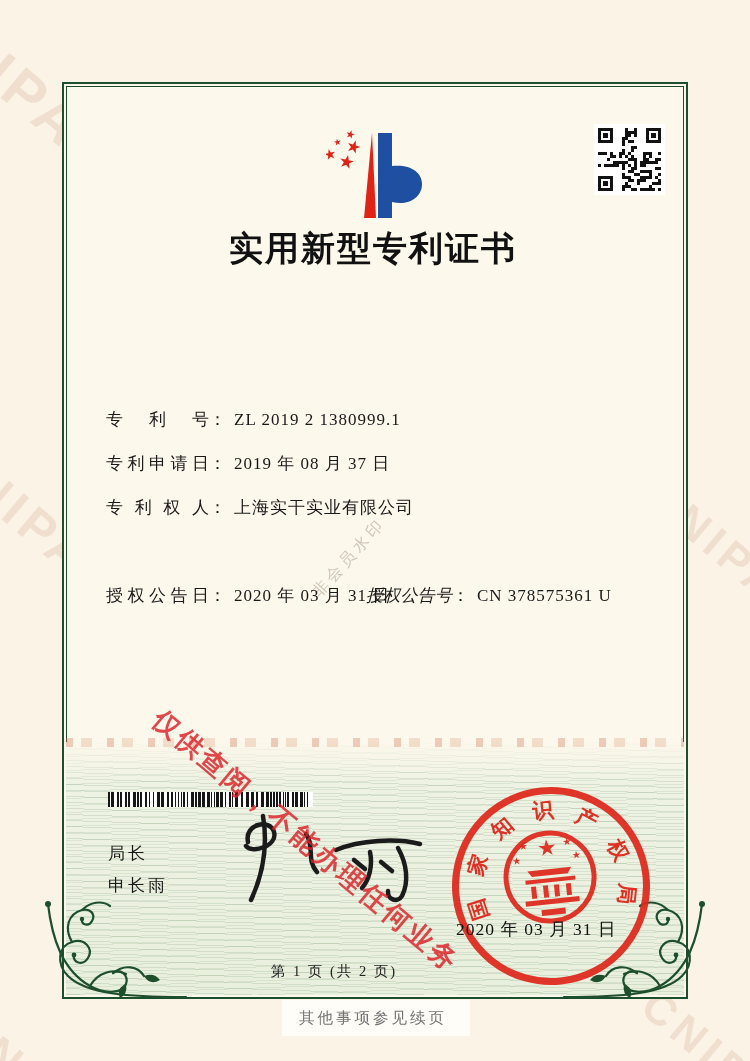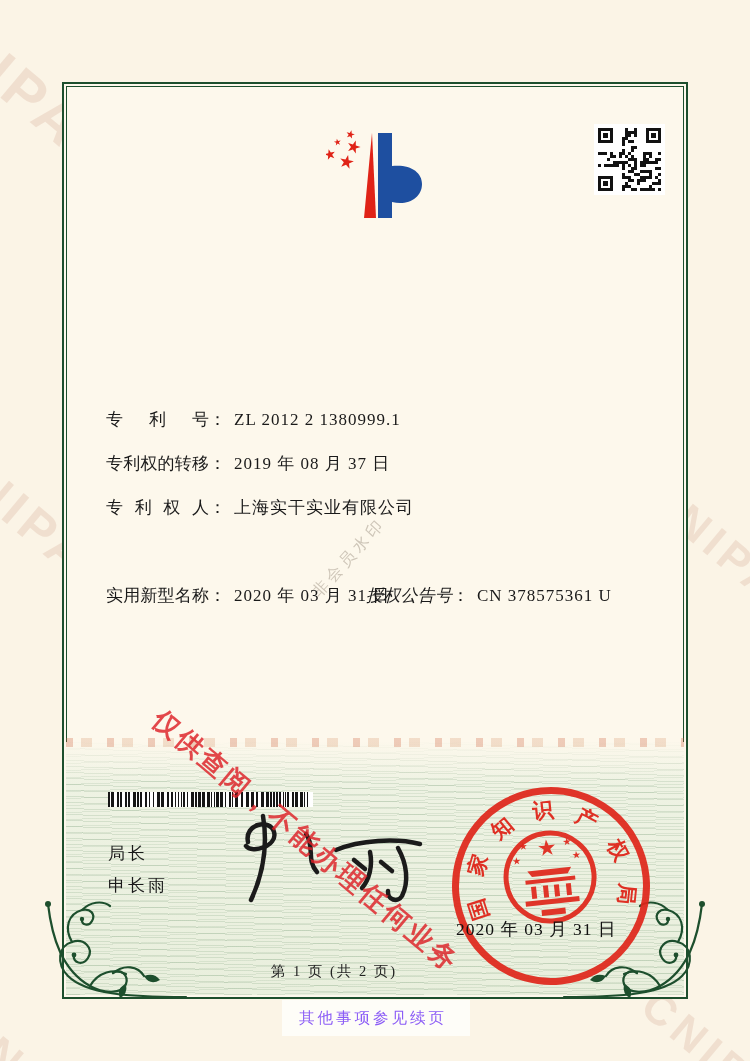--- a/index.html
+++ b/index.html
@@ -95,21 +95,21 @@
   .sc6{transform:rotate(102deg) translateY(-76px);}
   .emblem{position:absolute;left:50%;top:34px;width:104px;height:116px;margin-left:-52px;}
   .seal-date{position:absolute;left:456px;top:917px;width:200px;font-size:17.5px;letter-spacing:1px;
       color:#111;z-index:6;white-space:nowrap;}
 
   
   .page-info{position:absolute;left:62px;top:962px;width:544px;text-align:center;font-size:14.5px;
       letter-spacing:2px;color:#222;z-index:6;}
   .cont-strip{position:absolute;left:282px;top:1000px;width:188px;height:36px;background:#fefdf8;z-index:6;}
   .cont-note{position:absolute;left:62px;top:1008px;width:622px;text-align:center;font-size:15.5px;
-      letter-spacing:3px;color:#8b5cf6;z-index:7;}
+      letter-spacing:3px;color:#737373;z-index:7;}
 </style>
 </head>
 <body>
 
 <div id="page">
 
   <span class="wm wm1">CNIPA</span>
   <span class="wm wm2">CNIPA</span>
   <span class="wm wm3">CNIPA</span>
   <span class="wm wm4">CNIPA</span>
@@ -292,32 +292,33 @@
         <div class="m" style="left: 48px; top: 60px;"></div>
         <div class="m" style="left: 51px; top: 60px;"></div>
         <div class="m" style="left: 54px; top: 60px;"></div>
         <div class="m" style="left: 60px; top: 60px;"></div>
       </div>
     <div class="finder f-tl"></div>
     <div class="finder f-tr"></div>
     <div class="finder f-bl"></div>
   </div>
 
+  <div class="title">实用新型专利证书</div>
 
   <div class="row r3">
-    <span class="flabel">专利号</span><span class="colon">：</span><span class="fvalue">ZL 2012 2 1380999.1</span>
+    <span class="flabel">专利号</span><span class="colon">：</span><span class="fvalue">ZL 2019 2 1380999.1</span>
   </div>
   <div class="row r4">
-    <span class="flabel">专利权的转移</span><span class="colon">：</span><span class="fvalue">2019 年 08 月 37 日</span>
+    <span class="flabel">专利申请日</span><span class="colon">：</span><span class="fvalue">2019 年 08 月 37 日</span>
   </div>
   <div class="row r5">
     <span class="flabel">专利权人</span><span class="colon">：</span><span class="fvalue">上海实干实业有限公司</span>
   </div>
   <div class="row r7">
-    <span class="flabel">实用新型名称</span><span class="colon">：</span><span class="fvalue">2020 年 03 月 31 日</span>
+    <span class="flabel">授权公告日</span><span class="colon">：</span><span class="fvalue">2020 年 03 月 31 日</span>
   </div>
   <div class="grant-no">
     <span class="flabel">授权公告号</span><span class="colon">：</span><span class="fvalue">CN 378575361 U</span>
   </div>
 
 
   <div class="wm-red">仅供查阅，不能办理任何业务</div>
   <div class="wm-member">非会员水印</div>
 
   <div class="barcode">

